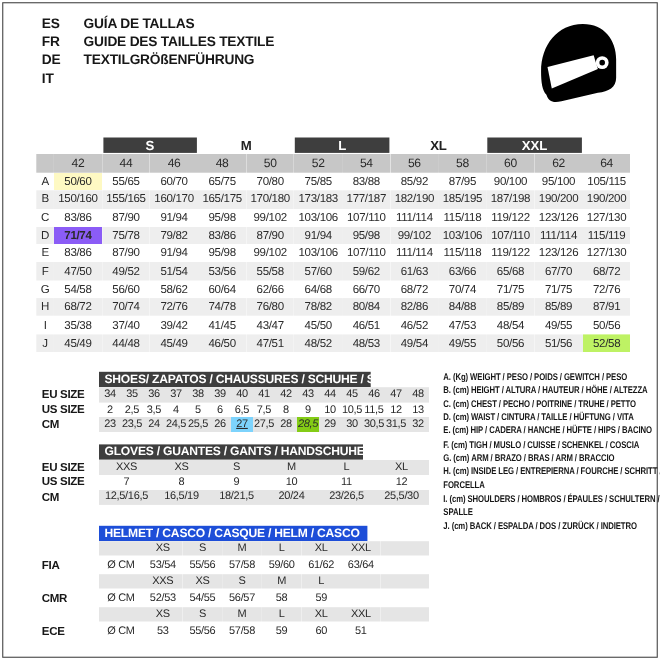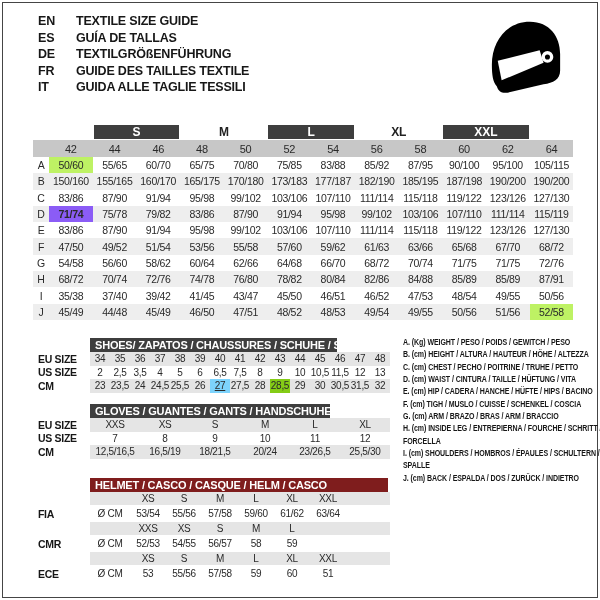--- a/index.html
+++ b/index.html
@@ -45,38 +45,33 @@
           letter-spacing:-0.1px;color:#171717;}
 </style>
 </head>
 <body>
 
 <div class="page">
   <div class="frame"></div>
 
   <div class="lang">
       <div class="lang-row">
-        <span class="lang-code">EN</span>
-        <span class="lang-title">TEXTILE SIZE GUIDE</span>
+        <span class="lang-code">ES</span>
+        <span class="lang-title">GUÍA DE TALLAS</span>
       </div>
       <div class="lang-row">
-        <span class="lang-code">ES</span>
-        <span class="lang-title">GUÍA DE TALLAS</span>
+        <span class="lang-code">FR</span>
+        <span class="lang-title">GUIDE DES TAILLES TEXTILE</span>
       </div>
       <div class="lang-row">
         <span class="lang-code">DE</span>
         <span class="lang-title">TEXTILGRÖßENFÜHRUNG</span>
       </div>
       <div class="lang-row">
-        <span class="lang-code">FR</span>
-        <span class="lang-title">GUIDE DES TAILLES TEXTILE</span>
-      </div>
-      <div class="lang-row">
         <span class="lang-code">IT</span>
-        <span class="lang-title">GUIDA ALLE TAGLIE TESSILI</span>
       </div>
     </div>
 
   <div class="helmet-icon">
     <svg width="78" height="84" viewBox="0 0 80 84" aria-hidden="true">
       <path d="M 10 74 C 6 70 5 62 5 52 C 5 28 20 8 44 8 C 64 8 75 23 75 41 L 75 58 C 75 67 68 71 58 72 L 24 80 C 16 82 12 80 10 74 Z" fill="#000"></path>
       <path d="M 11 48 L 54 37 L 58 50 L 15 68 Z" fill="#fff"></path>
       <circle cx="62" cy="44" r="6" fill="#fff"></circle>
       <circle cx="62" cy="44" r="2.6" fill="#000"></circle>
     </svg>
@@ -124,21 +119,21 @@
           <td style="background: rgb(199, 199, 199);">52</td>
           <td style="background: rgb(199, 199, 199);">54</td>
           <td style="background: rgb(199, 199, 199);">56</td>
           <td style="background: rgb(199, 199, 199);">58</td>
           <td style="background: rgb(199, 199, 199);">60</td>
           <td style="background: rgb(199, 199, 199);">62</td>
           <td style="background: rgb(199, 199, 199);">64</td>
         </tr>
         <tr>
           <td class="rowletter" style="background: rgb(255, 255, 255);">A</td>
-          <td style="background: #bef264;">50/60</td>
+          <td style="background: #fef9c3;">50/60</td>
           <td style="background: rgb(255, 255, 255);">55/65</td>
           <td style="background: rgb(255, 255, 255);">60/70</td>
           <td style="background: rgb(255, 255, 255);">65/75</td>
           <td style="background: rgb(255, 255, 255);">70/80</td>
           <td style="background: rgb(255, 255, 255);">75/85</td>
           <td style="background: rgb(255, 255, 255);">83/88</td>
           <td style="background: rgb(255, 255, 255);">85/92</td>
           <td style="background: rgb(255, 255, 255);">87/95</td>
           <td style="background: rgb(255, 255, 255);">90/100</td>
           <td style="background: rgb(255, 255, 255);">95/100</td>
@@ -349,21 +344,21 @@
             <td class="outer">CM</td>
             <td style="background: rgb(229, 229, 229);">23</td>
             <td style="background: rgb(229, 229, 229);">23,5</td>
             <td style="background: rgb(229, 229, 229);">24</td>
             <td style="background: rgb(229, 229, 229);">24,5</td>
             <td style="background: rgb(229, 229, 229);">25,5</td>
             <td style="background: rgb(229, 229, 229);">26</td>
             <td style="background: #7dd3fc; text-decoration: underline;">27</td>
             <td style="background: rgb(229, 229, 229);">27,5</td>
             <td style="background: rgb(229, 229, 229);">28</td>
-            <td style="background: #84cc16;">28,5</td>
+            <td style="background: #84cc16; font-style: italic;">28,5</td>
             <td style="background: rgb(229, 229, 229);">29</td>
             <td style="background: rgb(229, 229, 229);">30</td>
             <td style="background: rgb(229, 229, 229);">30,5</td>
             <td style="background: rgb(229, 229, 229);">31,5</td>
             <td style="background: rgb(229, 229, 229);">32</td>
           </tr>
         </tbody>
     </table>
   </div>
 
@@ -426,21 +421,21 @@
           <col style="width: 36px;">
           <col style="width: 36px;">
           <col style="width: 36px;">
           <col style="width: 36px;">
           <col style="width: 44px;">
         </colgroup>
       <tbody id="helmet-tbody">
           <tr class="barrow">
             <td class="outer"></td>
             <td colspan="8">
-              <div class="bar" style="background: #7f1d1d; width: 298px;">HELMET / CASCO / CASQUE / HELM / CASCO</div>
+              <div class="bar" style="background: #1d4ed8; width: 244px;">HELMET / CASCO / CASQUE / HELM / CASCO</div>
             </td>
           </tr>
           <tr>
             <td class="outer"></td>
             <td style="background: rgb(229, 229, 229);"></td>
             <td style="background: rgb(229, 229, 229);">XS</td>
             <td style="background: rgb(229, 229, 229);">S</td>
             <td style="background: rgb(229, 229, 229);">M</td>
             <td style="background: rgb(229, 229, 229);">L</td>
             <td style="background: rgb(229, 229, 229);">XL</td>

